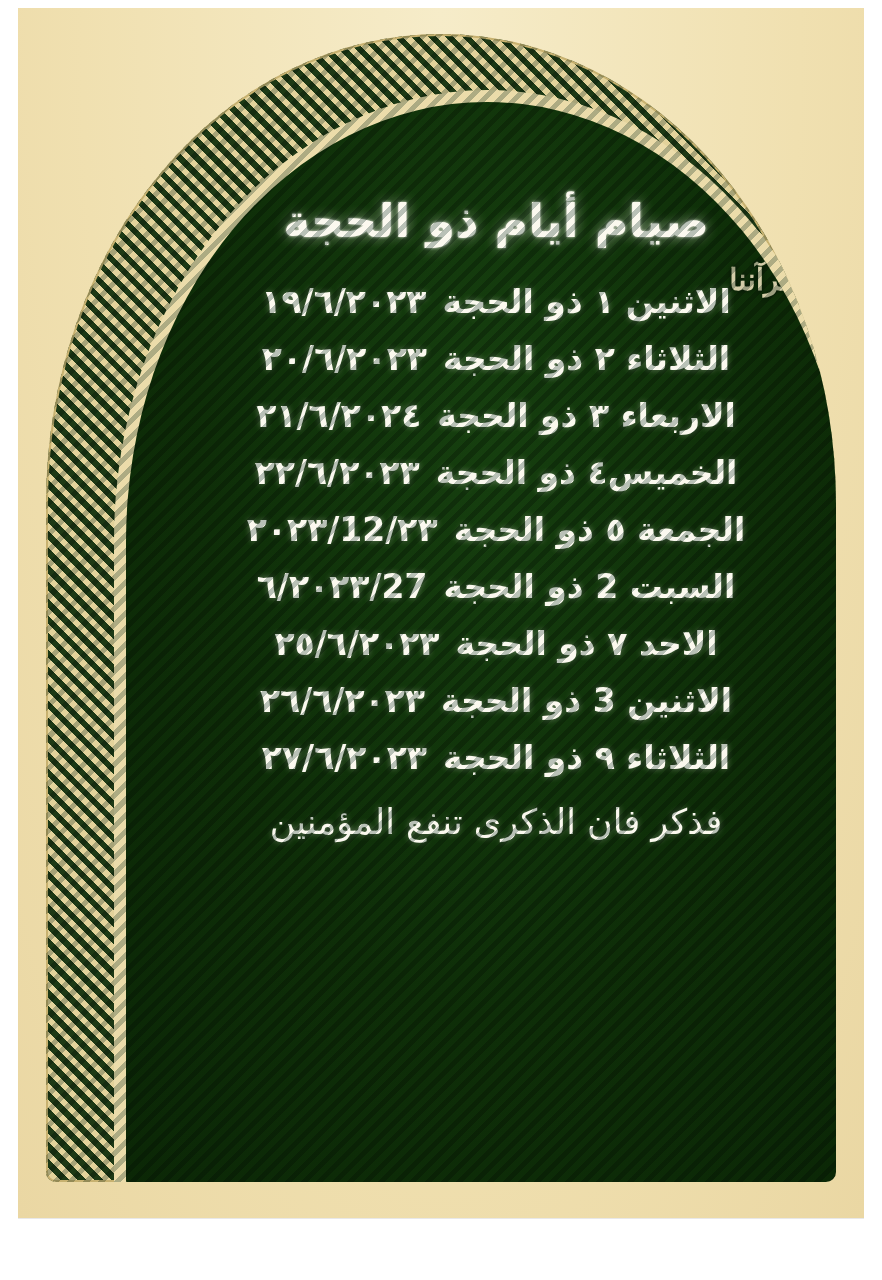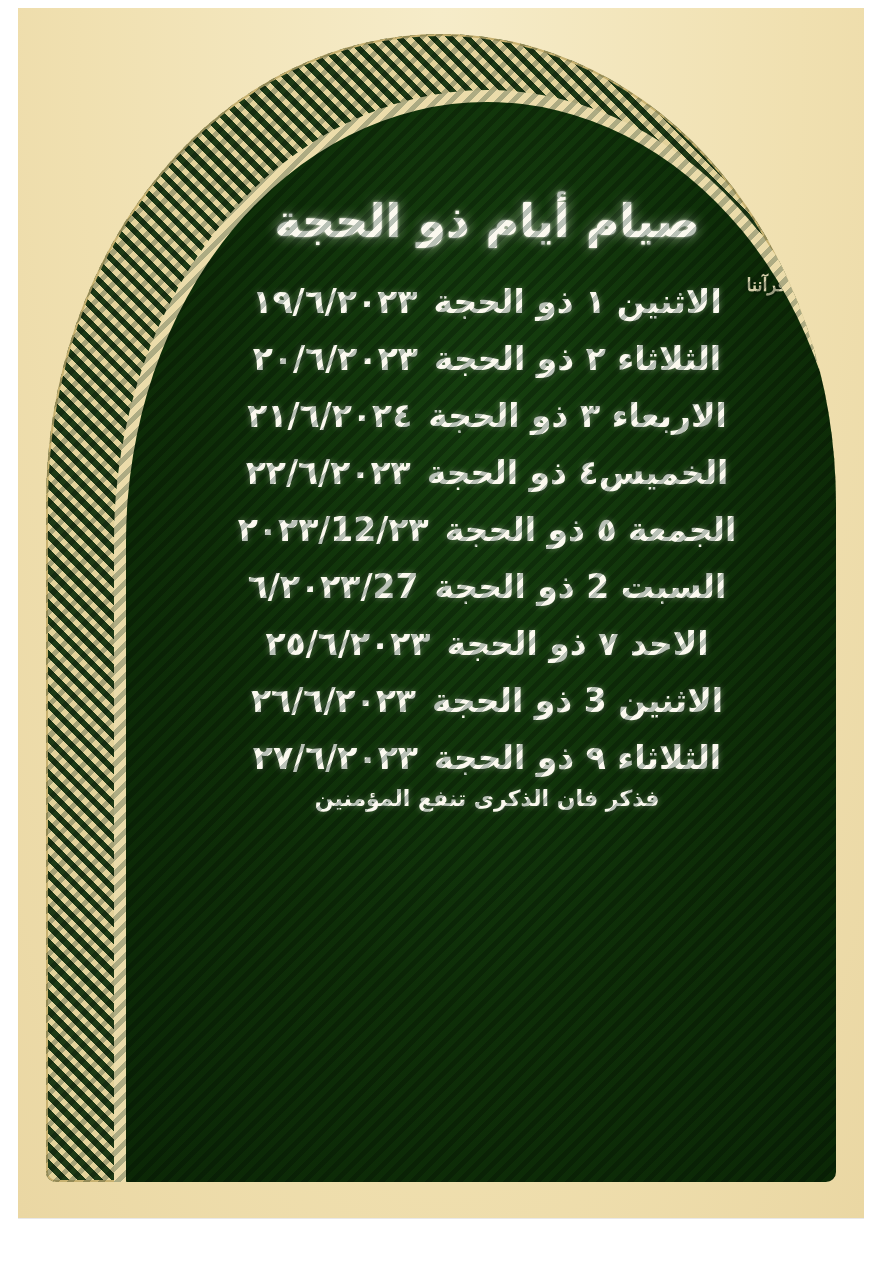--- a/index.html
+++ b/index.html
@@ -99,38 +99,39 @@
   
   .content {
     position: absolute;
     left: 0;
     top: 0;
     width: 722px;
     height: 1084px;
     color: #ffffff;
     text-align: center;
     direction: rtl;
+    padding-left: 9px;
   }
 
   .title {
     margin-top: 92px;
     font-family: "DejaVu Sans", "Liberation Sans", sans-serif;
     font-size: 46px;
     font-weight: bold;
     letter-spacing: 0px;
     text-shadow: 0 0 14px rgba(255,255,255,.55), 0 0 3px rgba(255,255,255,.9);
     line-height: 1.2;
   }
 
   .watermark {
     position: absolute;
-    top: 172px;
+    top: 160px;
     right: 62px;
     font-family: "DejaVu Serif", "Liberation Serif", serif;
-    font-size: 18px;
+    font-size: 30px;
     font-weight: bold;
     color: #e9e0c3;
     opacity: .92;
     text-shadow: 0 0 5px rgba(0,0,0,.6);
   }
 
   .rows {
     margin-top: 24px;
     padding: 0 28px;
   }
@@ -146,23 +147,24 @@
     white-space: nowrap;
     display: flex;
     justify-content: center;
     align-items: baseline;
     gap: 16px;
   }
   .row .label { direction: rtl; }
   .row .date  { direction: rtl; unicode-bidi: isolate; }
 
   .footer-line {
+    margin-top: 16px;
     font-family: "DejaVu Sans", "Liberation Sans", sans-serif;
-    font-size: 22px;
-    font-weight: bold;
+    font-size: 35px;
+    font-weight: normal;
     color: #ffffff;
     text-shadow: 0 0 6px rgba(255,255,255,.35);
   }
 </style>
 </head>
 <body>
 
 <div id="poster">
 
   <div class="cream-bg"></div>

